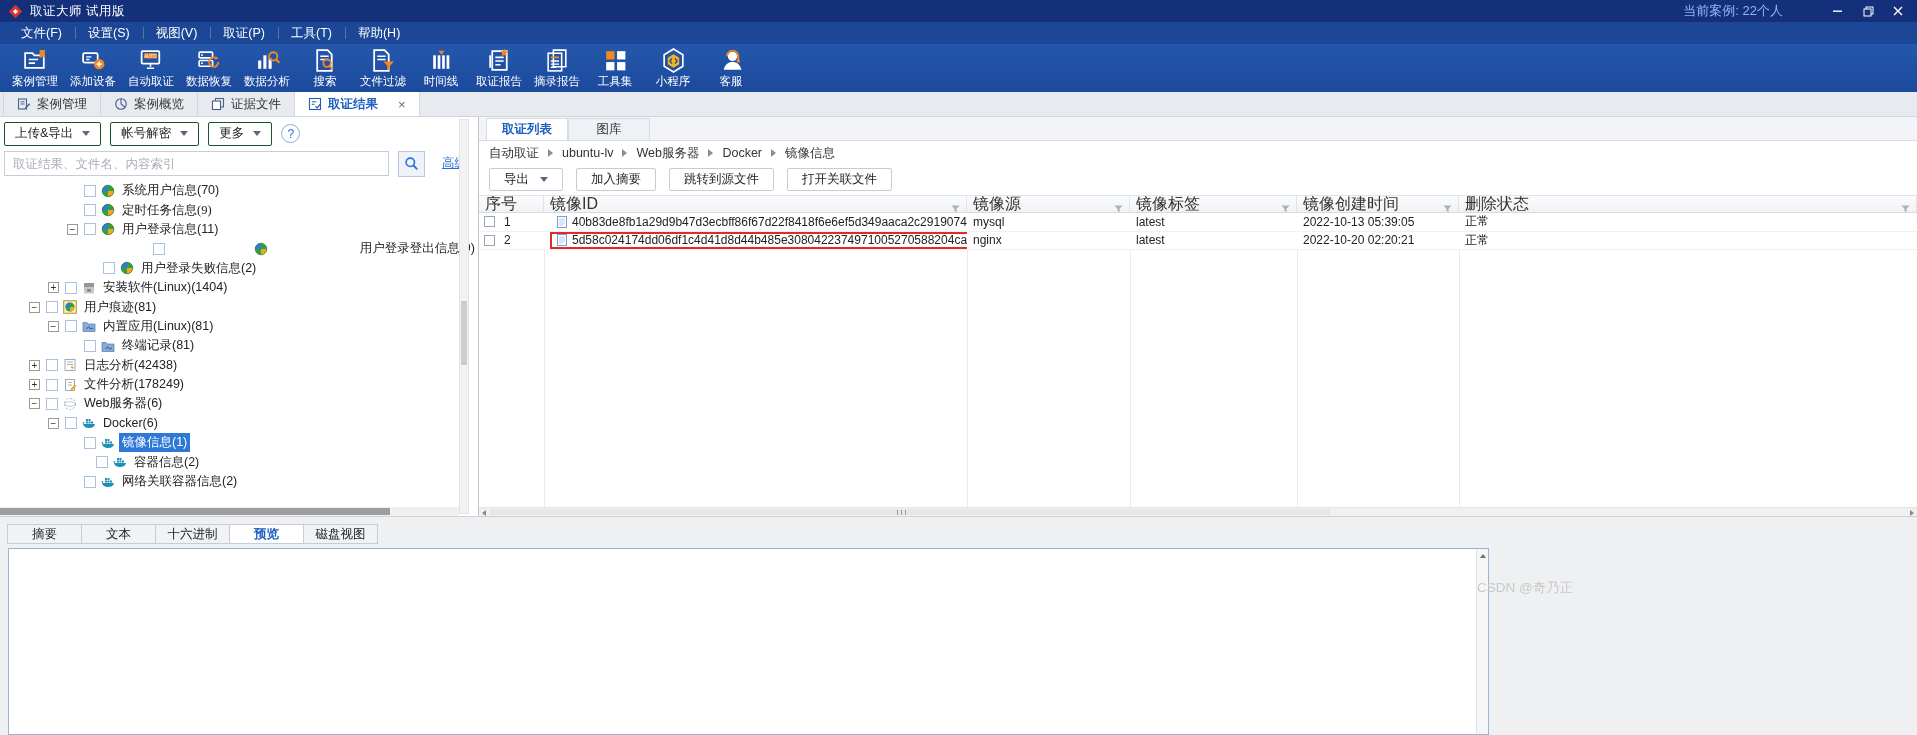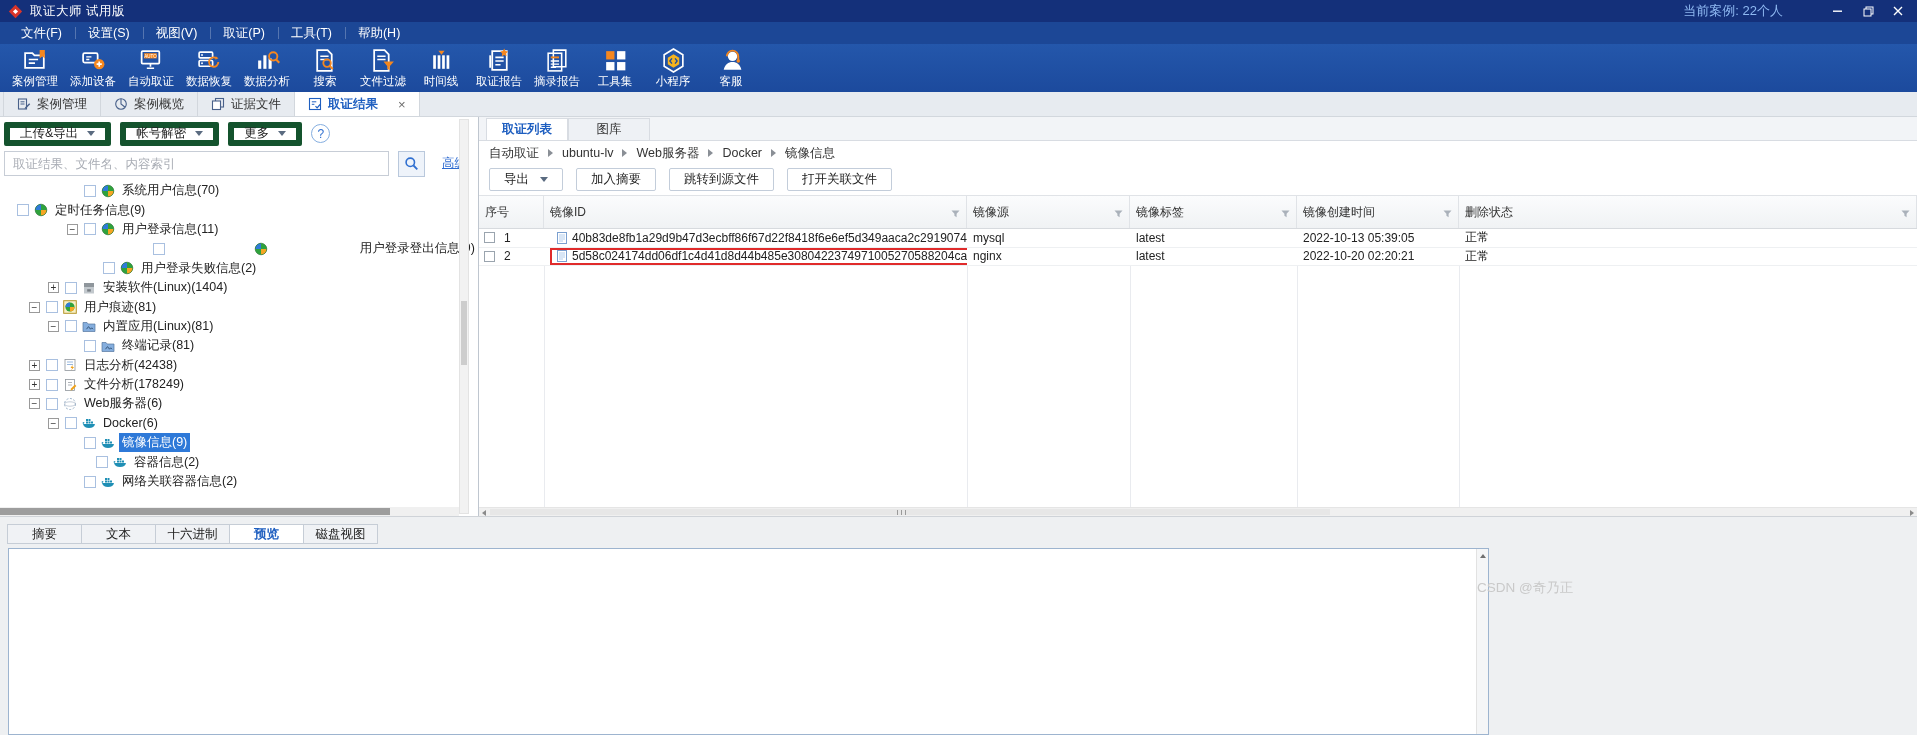--- a/index.html
+++ b/index.html
@@ -35,21 +35,21 @@
   .mtab-icon{color:#49618a}
   .mtab-icon svg{width:14px;height:14px;display:block}
   .mtab.active{background:#fff;color:var(--accent-blue,#1f5fc0);font-weight:bold}
   .mtab.active .mtab-icon{color:var(--accent-blue,#1f5fc0)}
   .mtab-close{margin-left:14px;color:#6d6d6d;font-weight:normal;font-size:13px}
 
   
   .content{height:399px;display:flex;background:#fff;flex:none}
   .left{width:479px;flex:none;border-right:1px solid #bfc6cf;display:flex;flex-direction:column;position:relative;background:#fff}
   .left-toolbar{display:flex;align-items:center;gap:9px;padding:4px 4px 2px 4px;height:31px;flex:none}
-  .lbtn{height:24px;border:6px solid #14532d;background:#fff;display:inline-flex;align-items:center;gap:9px;padding:0 10px;font-size:12.5px;color:#222;border-radius:2px}
+  .lbtn{height:24px;border:1px solid #14532d;background:#fff;display:inline-flex;align-items:center;gap:9px;padding:0 10px;font-size:12.5px;color:#222;border-radius:2px}
   .caret{width:0;height:0;border-left:4px solid transparent;border-right:4px solid transparent;border-top:5px solid #5a6b80}
   .help{width:19px;height:19px;border-radius:50%;border:1px solid #85aee0;color:#2f6fd0;font-size:12px;display:flex;align-items:center;justify-content:center}
   .search-row{display:flex;align-items:center;gap:9px;padding:3px 4px;height:31px;flex:none}
   .search-input{width:385px;height:25px;border:1px solid #c7cdd6;padding:0 8px;font-size:12.5px;color:#333;outline:none;font-family:inherit}
   .search-input::placeholder{color:#a9adb5}
   .search-btn{width:27px;height:26px;border:1px solid #b9c8dc;background:#eef3fa;display:flex;align-items:center;justify-content:center}
   .adv-link{color:var(--link-blue,#2e6bd0);font-size:12.5px;text-decoration:underline;margin-left:8px}
 
   .tree{flex:1;overflow:hidden;position:relative;padding-top:2px}
   .trow{height:19.4px;display:flex;align-items:center;font-size:12.5px;color:#222;white-space:nowrap}
@@ -68,21 +68,21 @@
   .right{flex:1;display:flex;flex-direction:column;background:#fff;min-width:0}
   .rtabs{height:24px;background:#f2f4f7;border-bottom:1px solid #d8dce2;display:flex;padding-left:7px;flex:none}
   .rtab{min-width:82px;display:flex;align-items:center;justify-content:center;font-size:12.5px;color:#333;background:#eef1f5;border:1px solid #d8dce2;border-bottom:none;margin-top:1px;padding:0 10px}
   .rtab.active{background:#fff;color:var(--accent-blue,#1f5fc0);font-weight:bold}
   .breadcrumb{height:24px;display:flex;align-items:center;gap:9px;padding-left:10px;font-size:12.5px;color:#333;flex:none}
   .bc-sep{width:0;height:0;border-top:4px solid transparent;border-bottom:4px solid transparent;border-left:5px solid #8a8f96}
   .actions{display:flex;gap:13px;align-items:center;padding:3px 0 4px 10px;height:30px;flex:none}
   .abtn{height:23px;border:1px solid #c3cdda;background:#fff;display:inline-flex;align-items:center;gap:11px;padding:0 14px;font-size:12.5px;color:#222;border-radius:2px}
 
   .tgrid{display:grid;grid-template-columns:65px 423px 163px 167px 162px 1fr}
-  .table-header{height:34px;background:linear-gradient(#fbfcfd,#f0f2f4);border-top:1px solid #e0e3e7;border-bottom:1px solid #d7dade;font-size:12px;color:#333;flex:none}
+  .table-header{height:18px;background:linear-gradient(#fbfcfd,#f0f2f4);border-top:1px solid #e0e3e7;border-bottom:1px solid #d7dade;font-size:16px;color:#333;flex:none}
   .th{display:flex;align-items:center;padding:0 6px;border-right:1px solid #e0e3e7;overflow:hidden;white-space:nowrap}
   .funnel{margin-left:auto;width:9px;height:9px;flex:none}
   .tbody{flex:1;position:relative;overflow:hidden}
   .colline{position:absolute;top:0;bottom:0;width:1px;background:#e9ebef}
   .trowdata{height:18.5px;font-size:12px;color:#222;background:#fff;border-bottom:1px solid #eef0f2;position:relative}
   .td{display:flex;align-items:center;padding:0 6px;overflow:hidden;white-space:nowrap}
   .td.seq{gap:9px;padding-left:5px}
   .rowcheck{width:11px;height:11px;border:1px solid #9aa4ae;background:#fff;flex:none}
   .idwrap{display:inline-flex;align-items:center;gap:5px;height:17px;padding:0 5px;border:2px solid transparent}
   .idwrap.hl{border-color:var(--highlight-red,#e02b2b)}
@@ -346,21 +346,21 @@
             <span class="ticon">
               <svg viewBox="0 0 14 14">
                 <circle cx="7" cy="7" r="5.8" fill="#2fa23c"></circle>
                 <path d="M7 1.2a5.8 5.8 0 0 0-5.8 5.8H7z" fill="#2f7bd9"></path>
                 <path d="M7 12.8A5.8 5.8 0 0 0 12.8 7H7z" fill="#f5a623"></path>
                 <circle cx="7" cy="7" r="5.8" fill="none" stroke="#1c6b28" stroke-width=".6"></circle>
               </svg>
             </span>
             <span class="tlabel">系统用户信息(70)</span>
           </div>
-          <div class="trow" style="">
+          <div class="trow" style="padding-left: 67px; font-family: Liberation Serif, serif;">
             <span class="texp hidden"></span>
             <span class="tcheck"></span>
             <span class="ticon">
               <svg viewBox="0 0 14 14">
                 <circle cx="7" cy="7" r="5.8" fill="#2fa23c"></circle>
                 <path d="M7 1.2a5.8 5.8 0 0 0-5.8 5.8H7z" fill="#2f7bd9"></path>
                 <path d="M7 12.8A5.8 5.8 0 0 0 12.8 7H7z" fill="#f5a623"></path>
                 <circle cx="7" cy="7" r="5.8" fill="none" stroke="#1c6b28" stroke-width=".6"></circle>
               </svg>
             </span>
@@ -514,21 +514,21 @@
                   <rect x="4" y="3" width="2" height="2"></rect>
                   <rect x="6.5" y="3" width="2" height="2"></rect>
                   <rect x="4" y="5.5" width="2" height="2"></rect>
                   <rect x="6.5" y="5.5" width="2" height="2"></rect>
                   <rect x="9" y="5.5" width="2" height="2"></rect>
                   <path d="M1 8h12c-.5 2.5-2.5 4-6 4S1.8 10.5 1 8z"></path>
                   <path d="M1.2 8C.4 7.4.4 6.4 1.2 6l1.5.8z"></path>
                 </g>
               </svg>
             </span>
-            <span class="tlabel">镜像信息(9)</span>
+            <span class="tlabel">镜像信息(1)</span>
           </div>
           <div class="trow" style="padding-left: 67px; margin-left: 12px;">
             <span class="texp hidden"></span>
             <span class="tcheck"></span>
             <span class="ticon">
               <svg viewBox="0 0 14 14">
                 <g fill="#1f8fb5">
                   <rect x="4" y="3" width="2" height="2"></rect>
                   <rect x="6.5" y="3" width="2" height="2"></rect>
                   <rect x="4" y="5.5" width="2" height="2"></rect>

